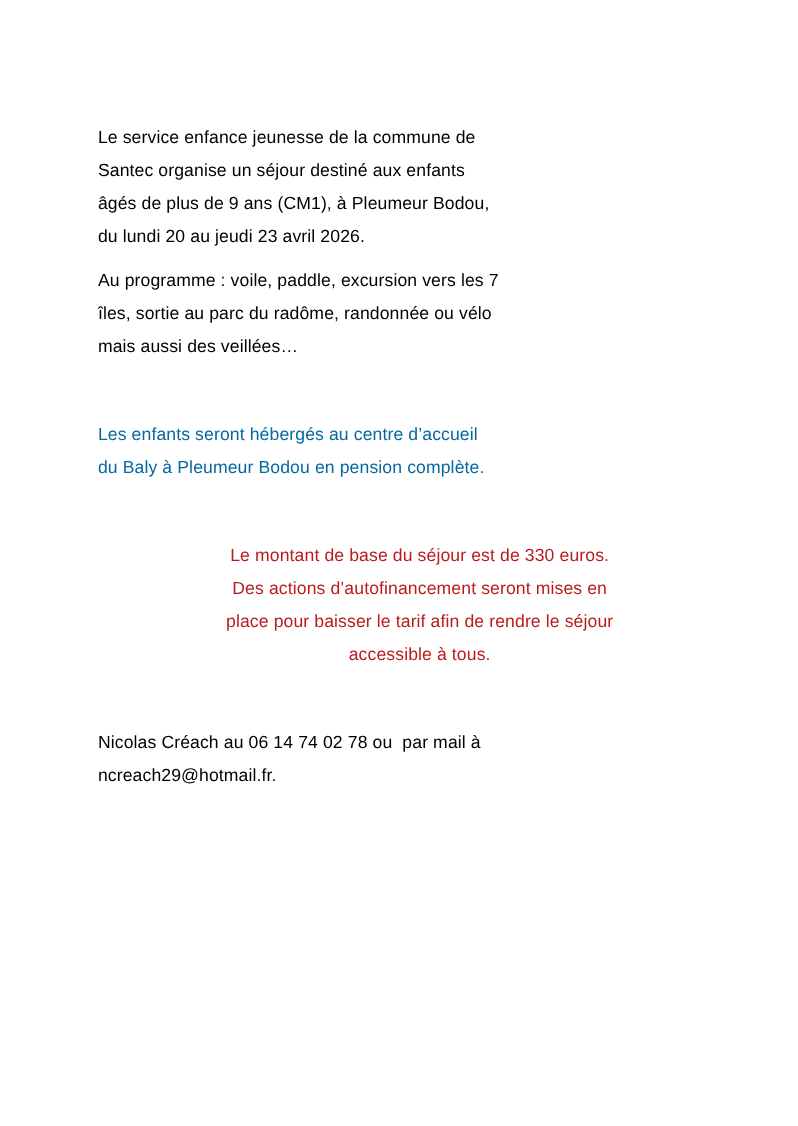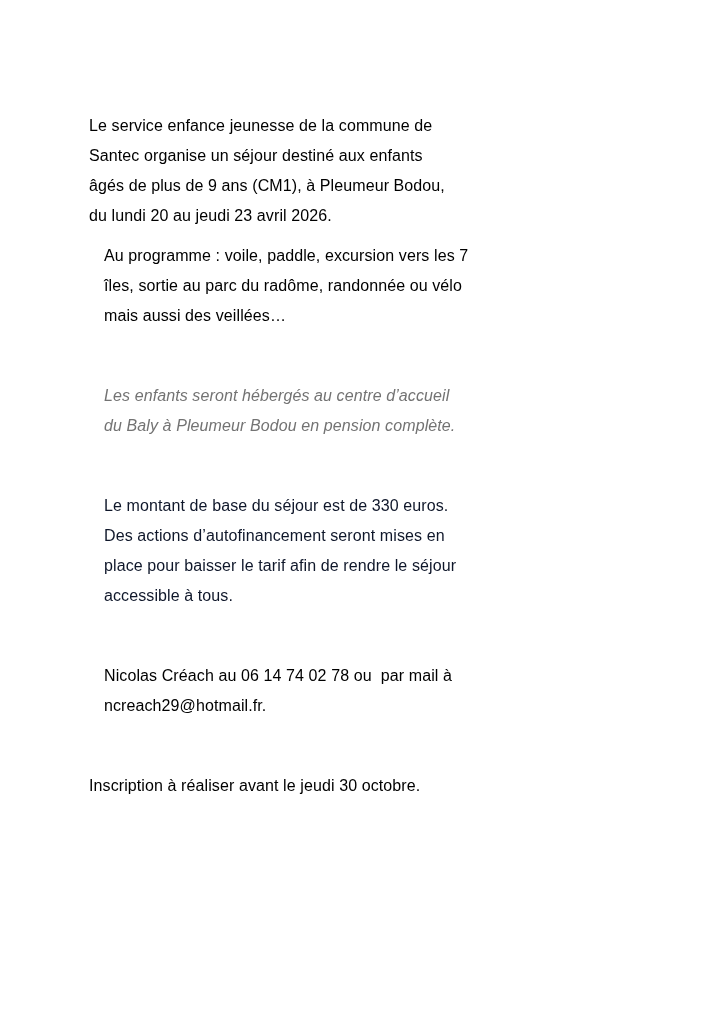--- a/index.html
+++ b/index.html
@@ -26,49 +26,47 @@
     margin: 0 0 10px 0;
     font-family: "Liberation Sans", "DejaVu Sans", sans-serif;
     font-size: 16px;
     line-height: 30px;
     color: #000000;
     white-space: pre-wrap;       
     letter-spacing: 0.1px;
   }
   .para.gap-after {
     margin-bottom: 50px;         
-    margin-left: 15px;
   }
   .para:last-child {
     margin-bottom: 0;
   }
 </style>
 </head>
 <body style="background: rgb(255, 255, 255);">
 
 <div class="page">
   <div class="doc-body">
 
     <p class="para" style="color: rgb(0, 0, 0);">Le service enfance jeunesse de la commune de
 Santec organise un séjour destiné aux enfants
 âgés de plus de 9 ans (CM1), à Pleumeur Bodou,
 du lundi 20 au jeudi 23 avril 2026.</p>
 
     <p class="para gap-after" style="color: rgb(0, 0, 0);">Au programme : voile, paddle, excursion vers les 7
 îles, sortie au parc du radôme, randonnée ou vélo
 mais aussi des veillées…</p>
 
-    <p class="para gap-after" style="color: #737373; font-style: italic;">Les enfants seront hébergés au centre d’accueil
+    <p class="para gap-after" style="color: #0369a1;">Les enfants seront hébergés au centre d’accueil
 du Baly à Pleumeur Bodou en pension complète.</p>
 
-    <p class="para gap-after" style="color: #0f172a;">Le montant de base du séjour est de 330 euros.
+    <p class="para gap-after" style="color: #b91c1c; text-align: center;">Le montant de base du séjour est de 330 euros.
 Des actions d’autofinancement seront mises en
 place pour baisser le tarif afin de rendre le séjour
 accessible à tous.</p>
 
 
     <p class="para gap-after" style="color: rgb(0, 0, 0);">Nicolas Créach au 06 14 74 02 78 ou  par mail à
 ncreach29@hotmail.fr.</p>
 
-    <p class="para" style="color: rgb(0, 0, 0);">Inscription à réaliser avant le jeudi 30 octobre.</p>
 
   </div>
 </div>
 
 </body></html>

